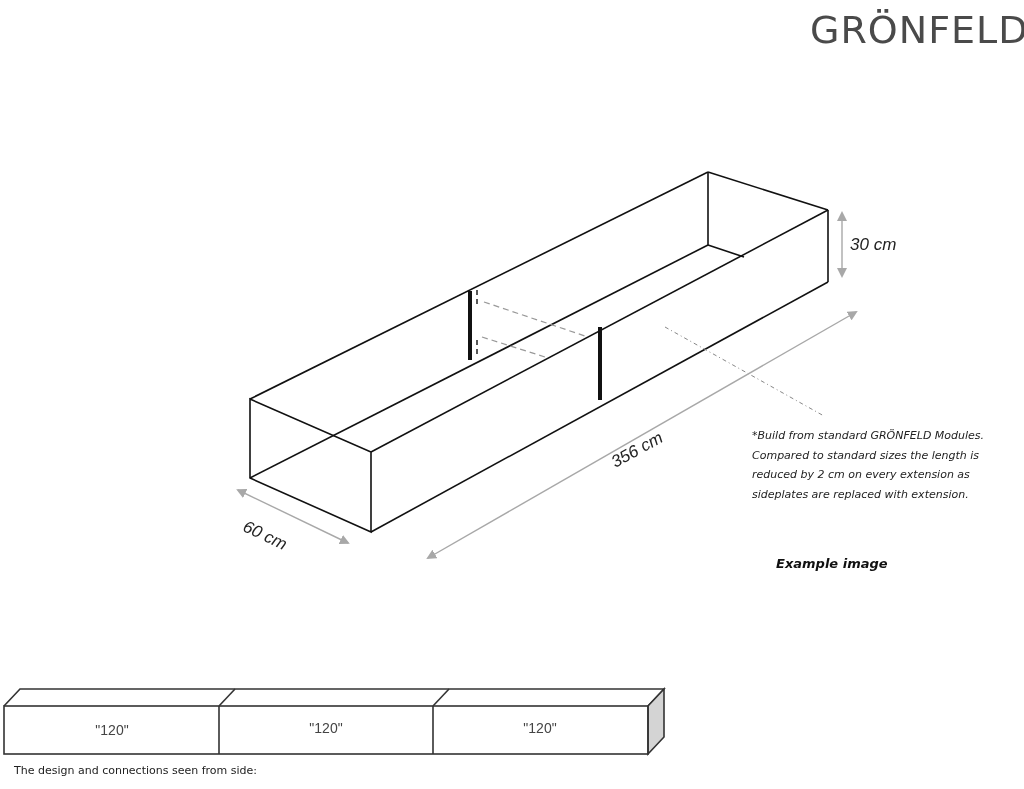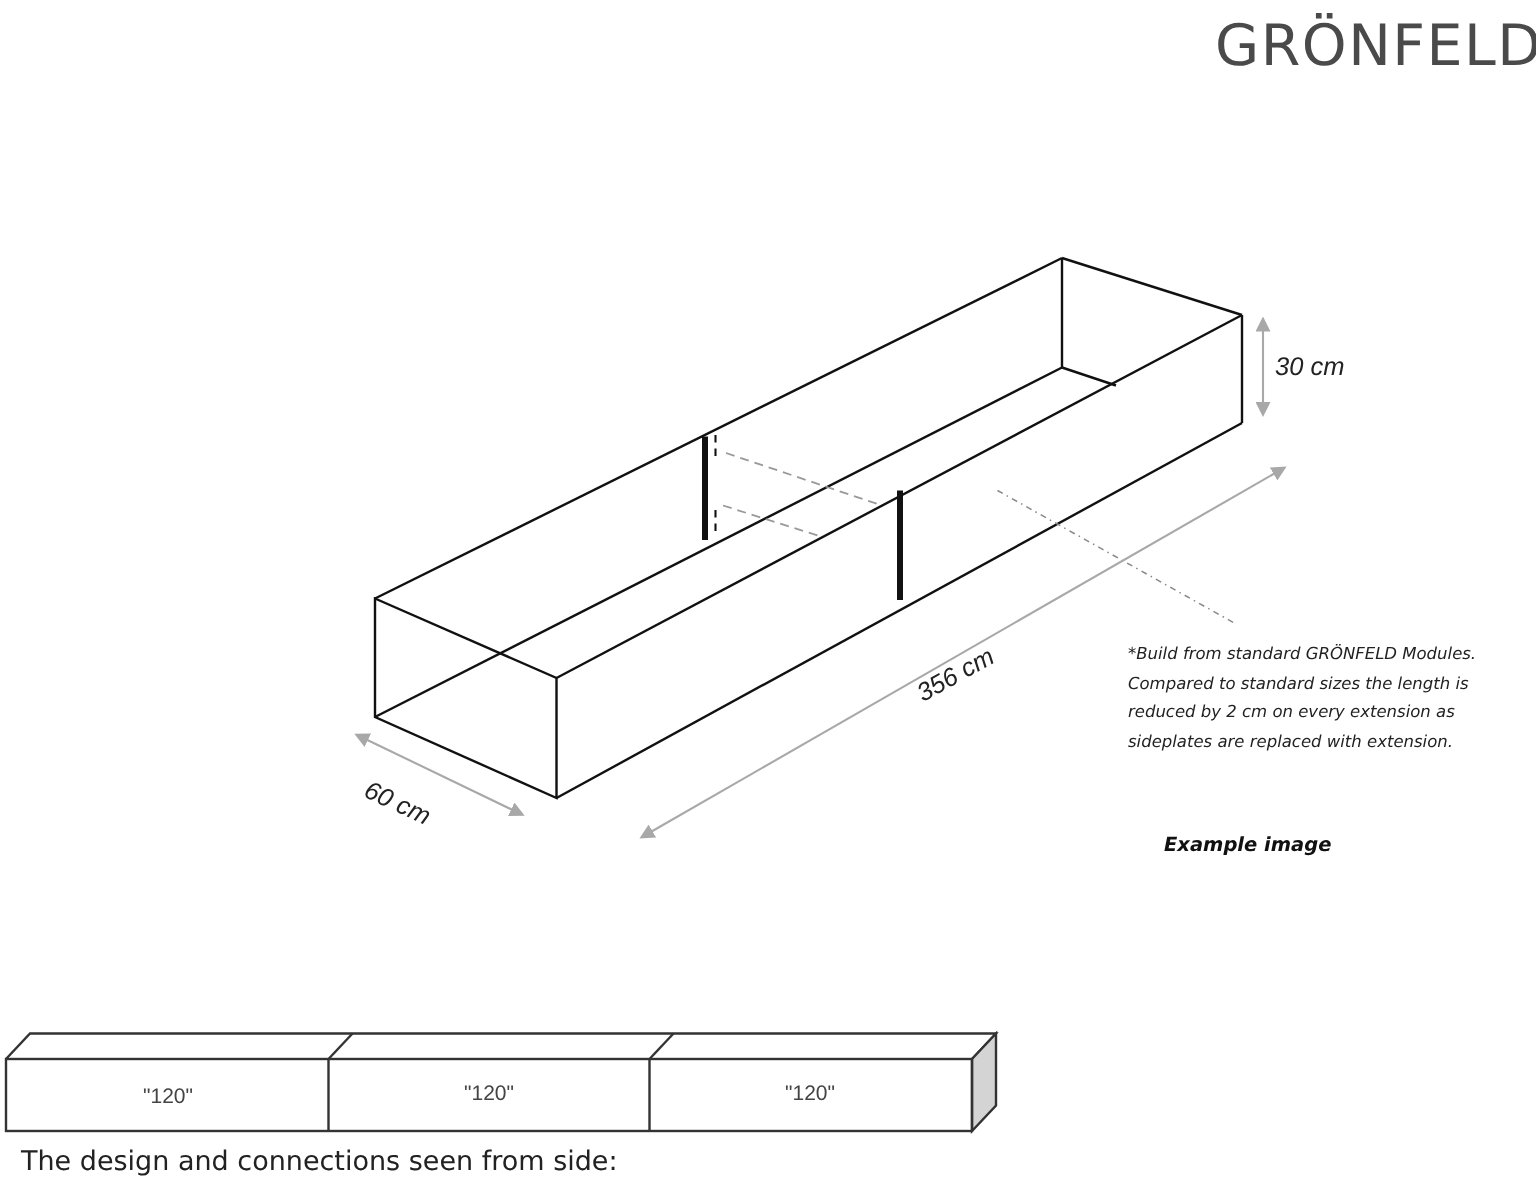--- a/index.html
+++ b/index.html
@@ -3,21 +3,21 @@
 <meta charset="utf-8">
 <style>
   html, body { margin:0; padding:0; background:#ffffff; }
   body { width:1024px; height:789px; position:relative; overflow:hidden; font-family:"Liberation Sans", sans-serif; }
   .logo { position:absolute; left:810px; top:8px; font-family:"DejaVu Sans", sans-serif; font-size:38px; letter-spacing:1px; color:#4a4a4a; font-weight:normal; }
   svg.drawing { position:absolute; left:0; top:0; }
   .dim { position:absolute; font-family:"Liberation Sans", sans-serif; font-style:italic; font-size:17px; color:#222; white-space:nowrap; }
   .note { position:absolute; left:752px; top:426px; width:240px; font-family:"DejaVu Sans", sans-serif; font-style:italic; font-size:11px; line-height:19.5px; color:#222; }
   .note-title { position:absolute; left:752px; top:556px; font-family:"DejaVu Sans", sans-serif; font-style:italic; font-weight:bold; font-size:13px; color:#111;margin-left:24px; }
   .side-label { position:absolute; font-family:"Liberation Sans", sans-serif; font-size:14px; color:#444; transform:translateX(-50%); }
-  .caption { position:absolute; left:14px; top:764px; font-family:"DejaVu Sans", sans-serif; font-size:18px; color:#222; }
+  .caption { position:absolute; left:14px; top:764px; font-family:"DejaVu Sans", sans-serif; font-size:11px; color:#222; }
 </style>
 </head>
 <body>
 
 <div class="logo">
   <span>GRÖNFELD</span>
 </div>
 
 <svg class="drawing" width="1024" height="789" viewBox="0 0 1024 789">
   <defs>

